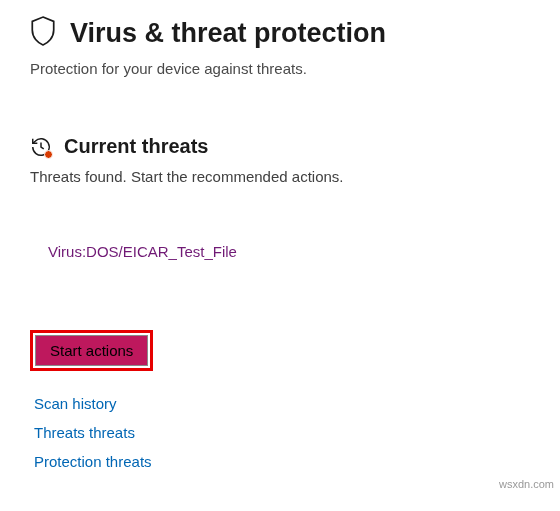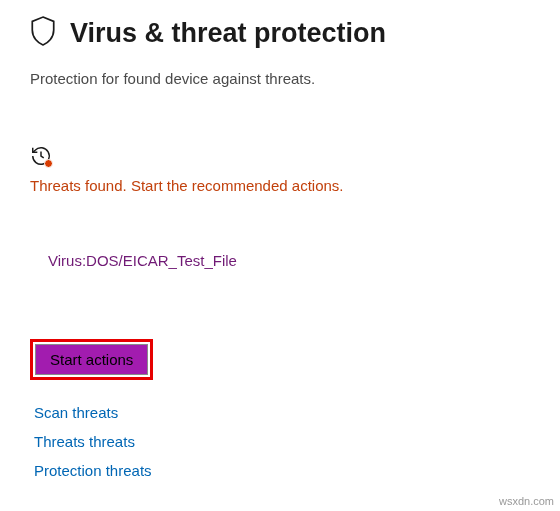--- a/index.html
+++ b/index.html
@@ -12,21 +12,21 @@
       position: relative;
       overflow: hidden;
     }
     .container {
       padding: 16px 30px 10px 30px;
     }
     .header-row {
       display: flex;
       align-items: center;
       gap: 14px;
-      margin-bottom: 20px;
+      margin-bottom: 10px;
     }
     .shield-icon svg {
       width: 26px;
       height: 30px;
     }
     .page-title {
       font-size: 27px;
       font-weight: 600;
       letter-spacing: 0;
     }
@@ -56,95 +56,96 @@
       background: #d83b01;
       border-radius: 50%;
       border: 1px solid #fff;
     }
     .section-title {
       font-size: 20px;
       font-weight: 600;
     }
     .section-subtitle {
       font-size: 15px;
-      color: #c2410c;
+      color: #404040;
       margin-bottom: 58px;
     }
     .threat-name {
       font-size: 15px;
       color: #701a75;
       margin-left: 18px;
       margin-bottom: 70px;
     }
     .highlight-box {
       display: inline-block;
       border: 3px solid #e60000;
       padding: 2px;
       margin-bottom: 24px;
     }
     .btn {
-      background: #a21caf;
+      background: #be185d;
       border: 1px solid #8a8a8a;
       padding: 6px 14px;
       font-size: 15px;
       font-family: inherit;
       cursor: pointer;
     }
     .link-list {
       display: flex;
       flex-direction: column;
       gap: 12px;
       padding-left: 4px;
     }
     .link {
       color: #0066b4;
       font-size: 15px;
       cursor: pointer;
       width: fit-content;
     }
     .watermark {
       position: absolute;
-      bottom: 4px;
+      bottom: 21px;
       right: 6px;
       font-size: 11px;
       color: #999;
     }
   </style>
 </head>
 <body>
 
 <div class="container">
   <div class="header-row">
     <span class="shield-icon">
       <svg viewBox="0 0 24 28" fill="none" stroke="#1b1b1b" stroke-width="1.6">
         <path d="M12 1 L22 5 V13 C22 20 17 25 12 27 C7 25 2 20 2 13 V5 Z"></path>
       </svg>
     </span>
     <h1 class="page-title">Virus &amp; threat protection</h1>
   </div>
-  <p class="subtitle">Protection for found device against threats.</p>
+  <p class="subtitle">Protection for your device against threats.</p>
 
   <div class="section-row">
     <span class="history-icon">
       <svg viewBox="0 0 24 24" fill="none" stroke="#1b1b1b" stroke-width="1.6">
         <path d="M3 12a9 9 0 1 0 2.6-6.3L3 8"></path>
         <polyline points="3 3 3 8 8 8"></polyline>
         <polyline points="12 7 12 12 15 14"></polyline>
       </svg>
       <span class="red-dot"></span>
     </span>
+    <h2 class="section-title">Current threats</h2>
   </div>
   <p class="section-subtitle">Threats found. Start the recommended actions.</p>
 
   <p class="threat-name">Virus:DOS/EICAR_Test_File</p>
 
   <div class="highlight-box">
     <button class="btn">Start actions</button>
   </div>
 
   <div class="link-list">
-    <a class="link">Scan threats</a>
+    <a class="link">Scan history</a>
     <a class="link">Threats threats</a>
     <a class="link">Protection threats</a>
   </div>
 </div>
 
 <div class="watermark">wsxdn.com</div>
 
 </body></html>

